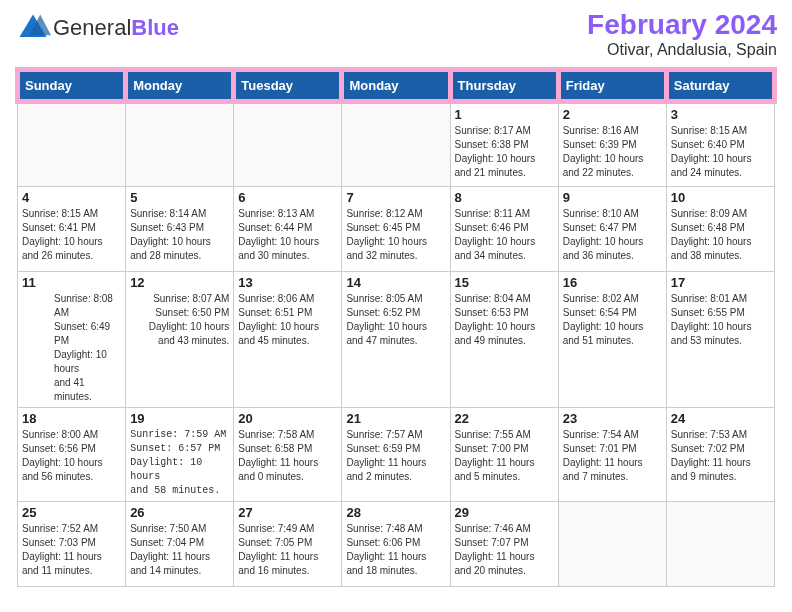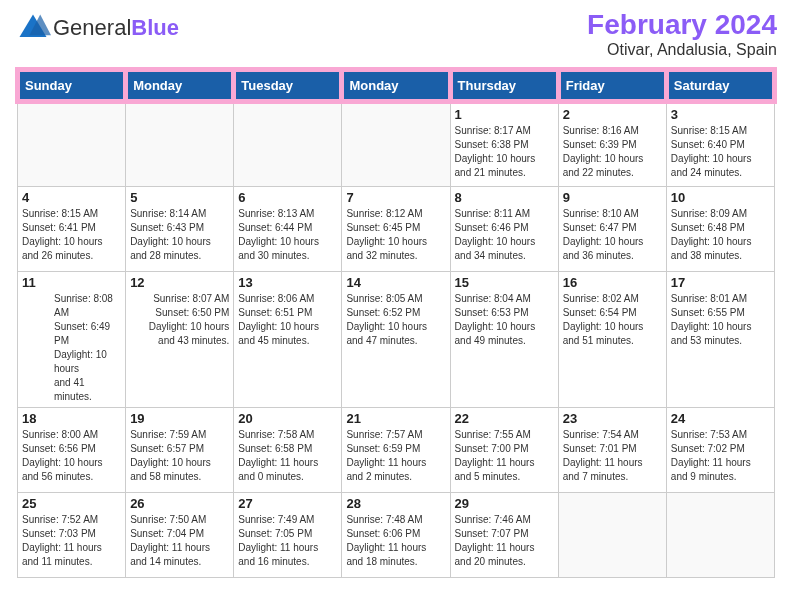--- a/index.html
+++ b/index.html
@@ -188,21 +188,21 @@
         <tr>
           <td>
             <span class="day-num">18</span>
             <div class="day-info" style="white-space: pre-line;">Sunrise: 8:00 AM
 Sunset: 6:56 PM
 Daylight: 10 hours
 and 56 minutes.</div>
           </td>
           <td>
             <span class="day-num">19</span>
-            <div class="day-info" style="white-space: pre-line;">Sunrise: 7:59 AM
+            <div class="day-info" style="white-space: pre-line; font-family: Liberation Mono, monospace;">Sunrise: 7:59 AM
 Sunset: 6:57 PM
 Daylight: 10 hours
 and 58 minutes.</div>
           </td>
           <td>
             <span class="day-num">20</span>
             <div class="day-info" style="white-space: pre-line;">Sunrise: 7:58 AM
 Sunset: 6:58 PM
 Daylight: 11 hours
 and 0 minutes.</div>

